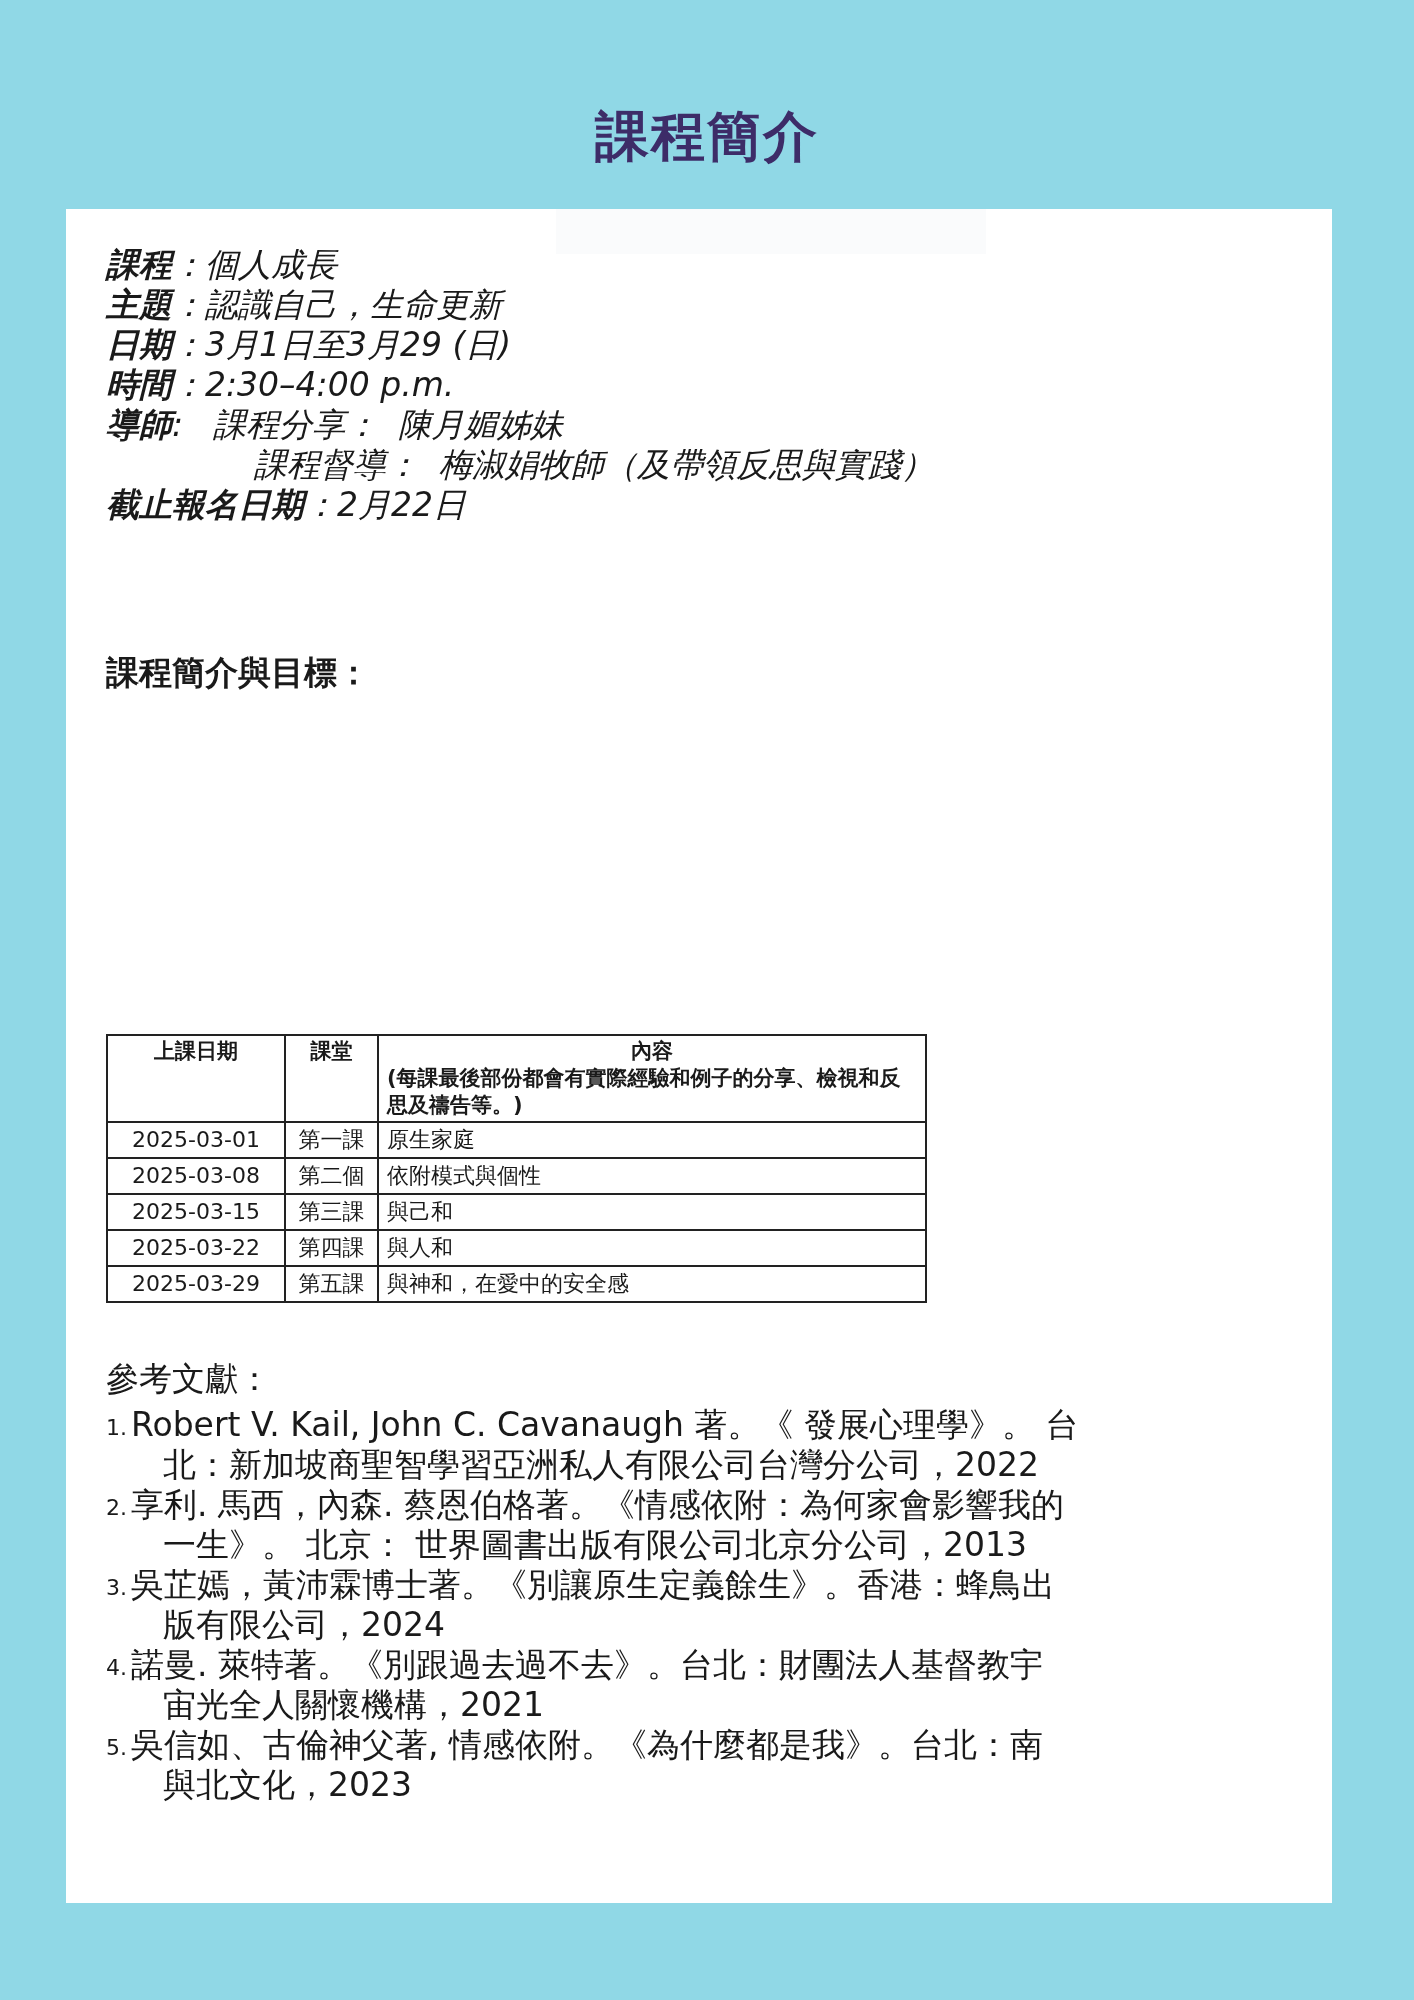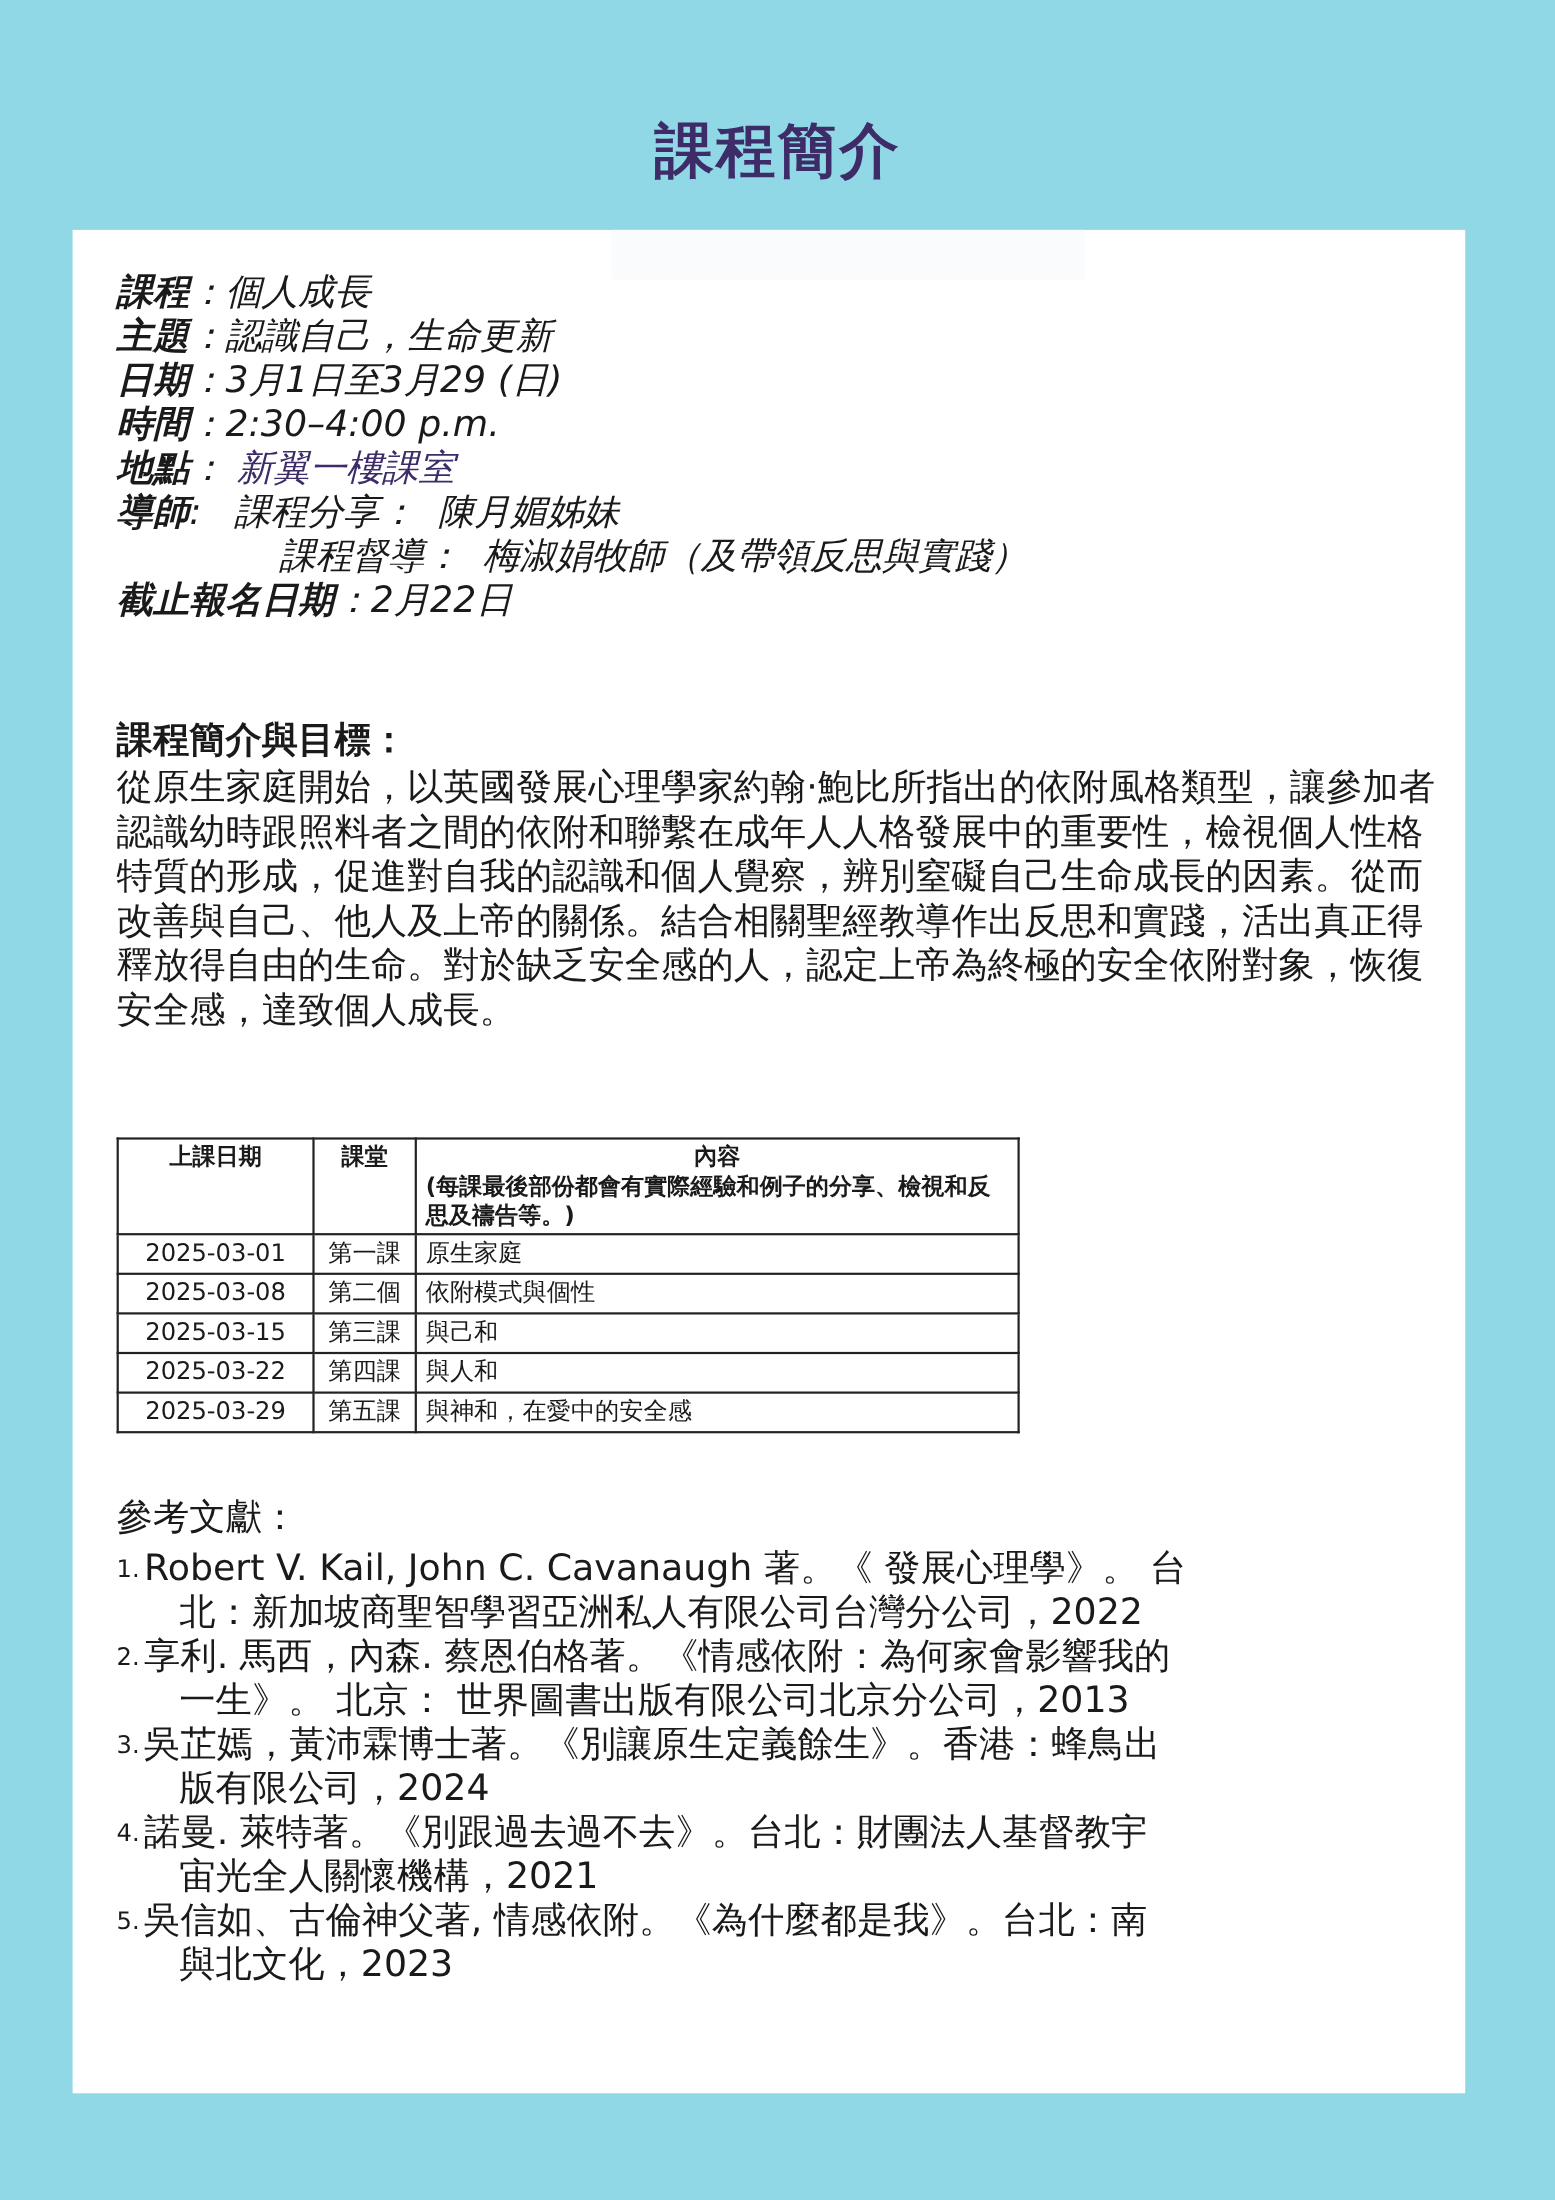--- a/index.html
+++ b/index.html
@@ -96,35 +96,31 @@
     <div class="info-row">
       <span class="lbl">主題</span><span>：</span><span>認識自己，生命更新</span>
     </div>
     <div class="info-row">
       <span class="lbl">日期</span><span>：</span><span>3月1日至3月29 (日)</span>
     </div>
     <div class="info-row">
       <span class="lbl">時間</span><span>：</span><span>2:30–4:00 p.m.</span>
     </div>
     <div class="info-row">
-      <span class="lbl">地點</span><span>：</span> <span class="val-accent">新翼一樓課室</span>
-    </div>
-    <div class="info-row">
       <span class="lbl">導師</span><span>:</span><span class="tutor-role">課程分享：</span><span>陳月媚姊妹</span>
     </div>
     <div class="info-row indent">
       <span class="tutor-role" style="margin-left:0">課程督導：</span><span>梅淑娟牧師（及帶領反思與實踐）</span>
     </div>
     <div class="info-row">
       <span class="lbl">截止報名日期</span><span>：</span><span>2月22日</span>
     </div>
   </div>
 
   <div class="sect-heading">課程簡介與目標：</div>
-  <div class="intro">從原生家庭開始，以英國發展心理學家約翰·鮑比所指出的依附風格類型，讓參加者認識幼時跟照料者之間的依附和聯繫在成年人人格發展中的重要性，檢視個人性格特質的形成，促進對自我的認識和個人覺察，辨別窒礙自己生命成長的因素。從而改善與自己、他人及上帝的關係。結合相關聖經教導作出反思和實踐，活出真正得釋放得自由的生命。對於缺乏安全感的人，認定上帝為終極的安全依附對象，恢復安全感，達致個人成長。</div>
 
   <table class="schedule">
     <thead>
       <tr>
         <th>上課日期</th>
         <th>課堂</th>
         <th class="c3">
           <div>內容</div>
           <div style="text-align:left">(每課最後部份都會有實際經驗和例子的分享、檢視和反思及禱告等。)</div>
         </th>

